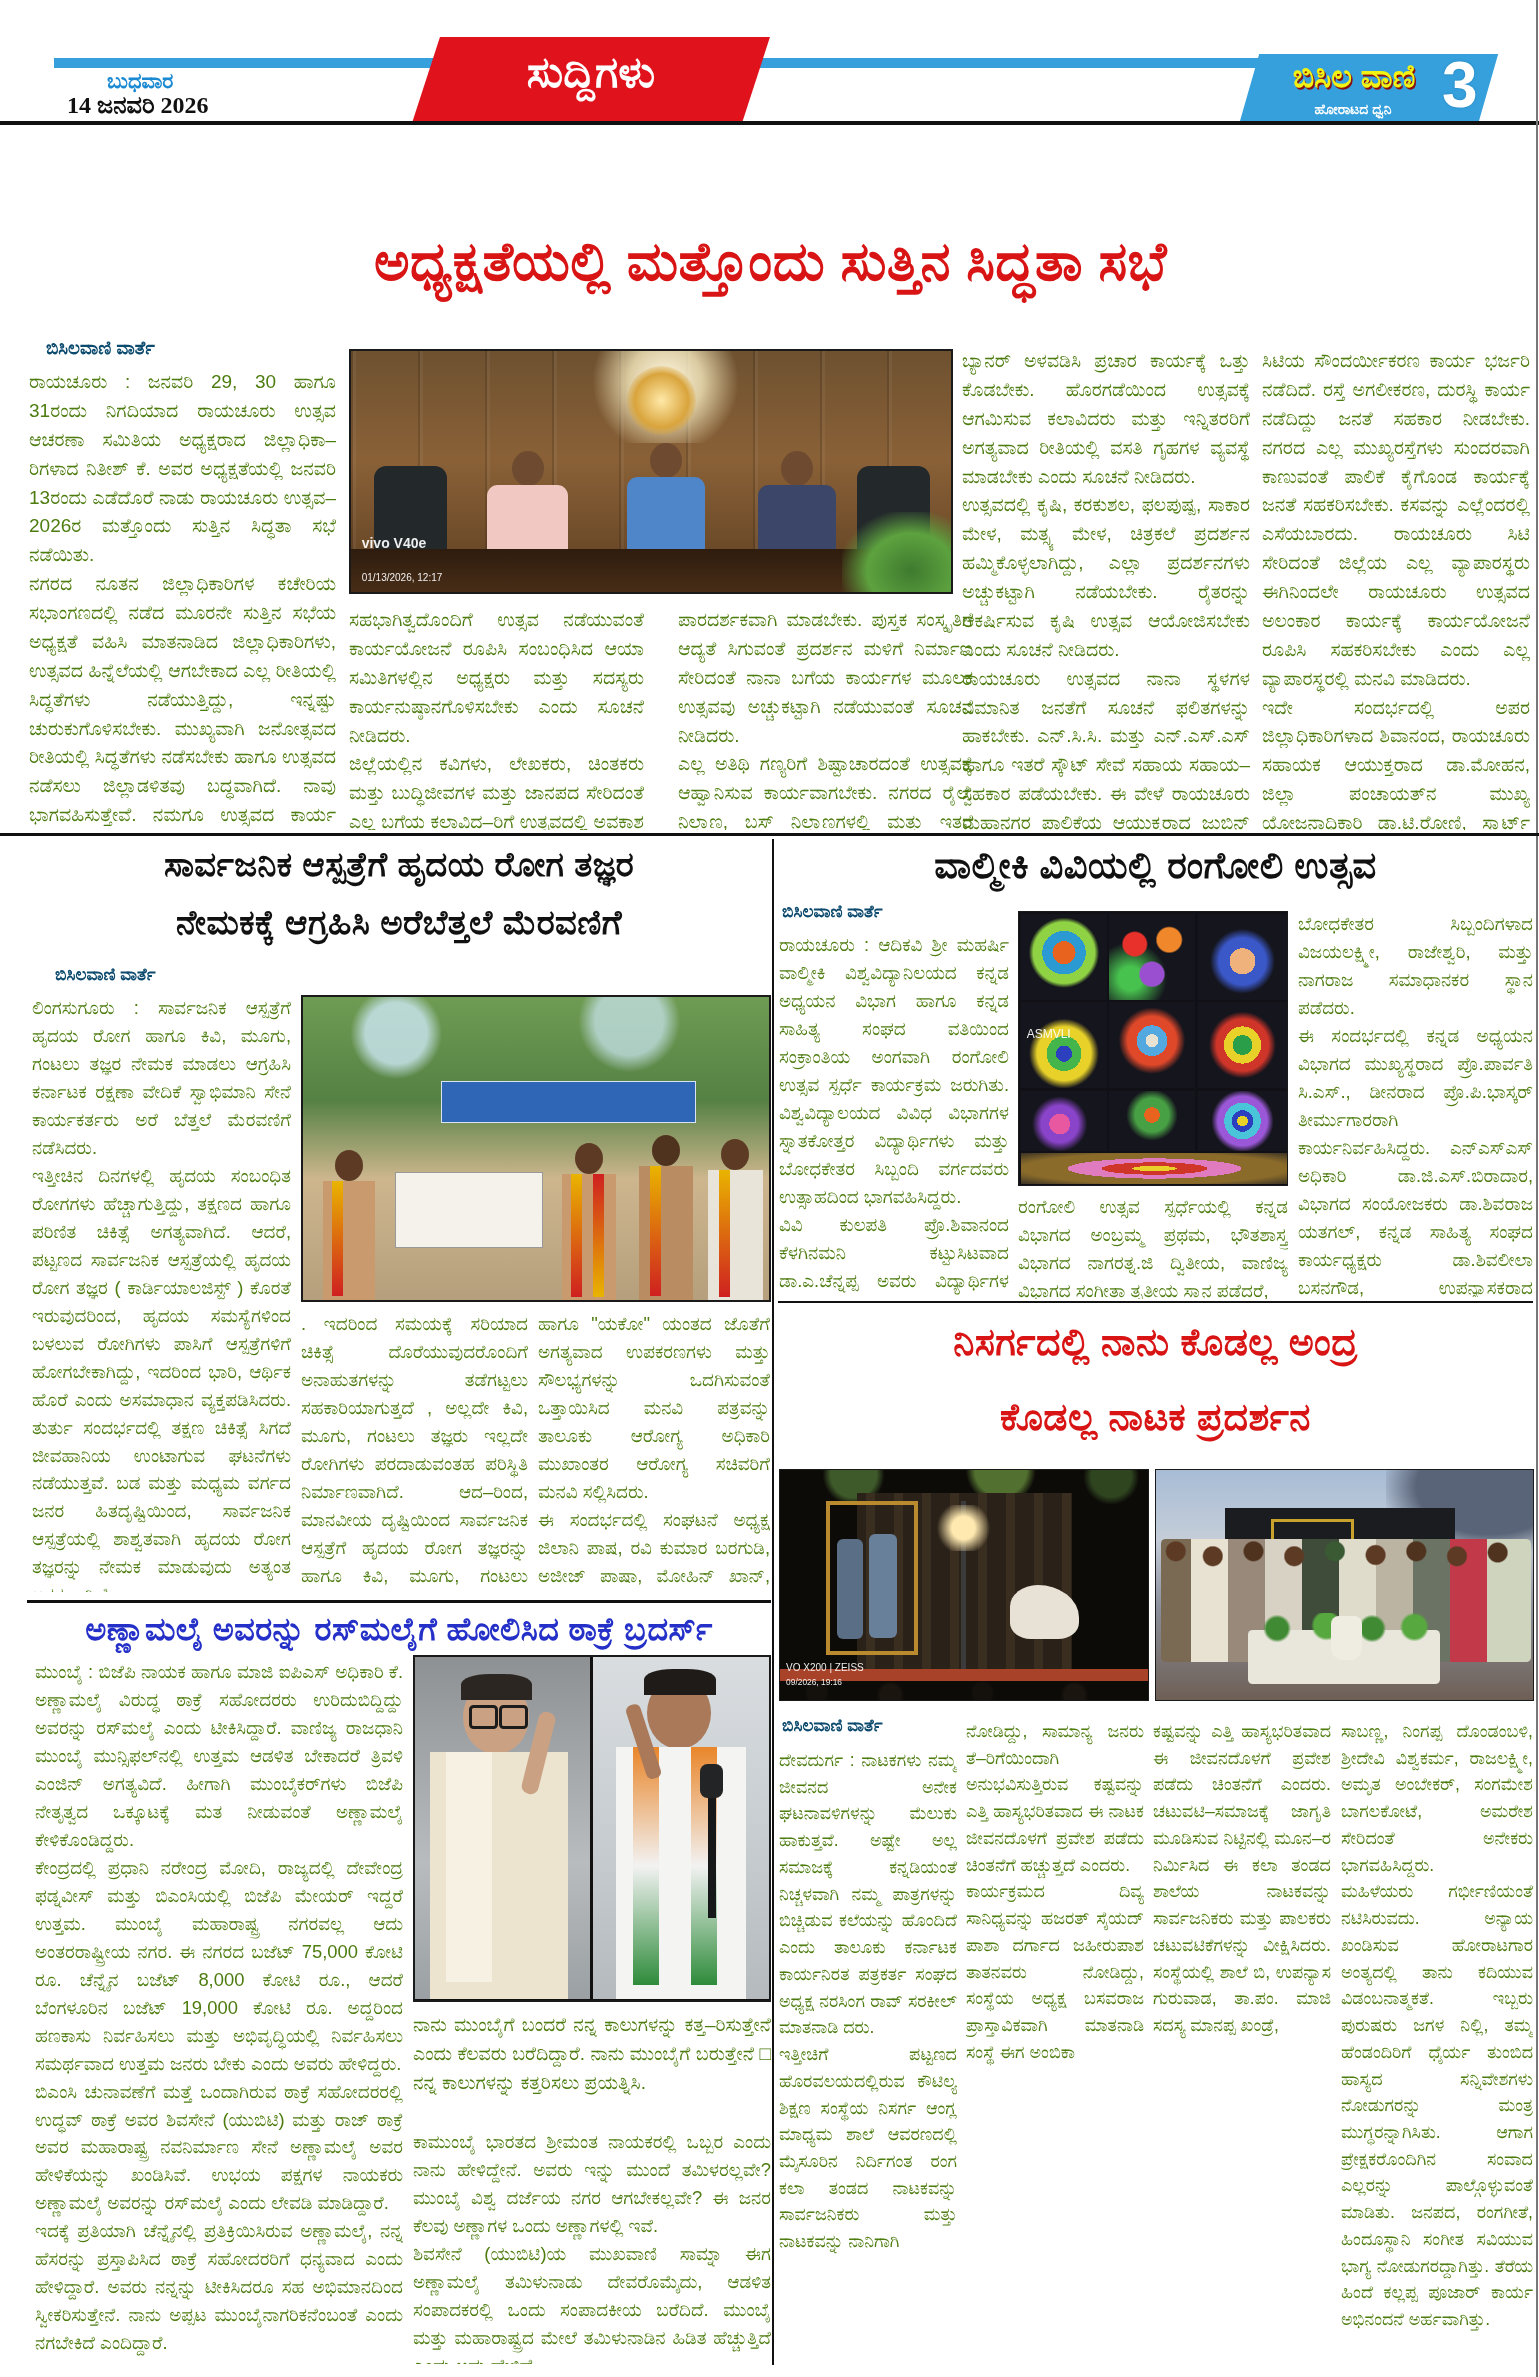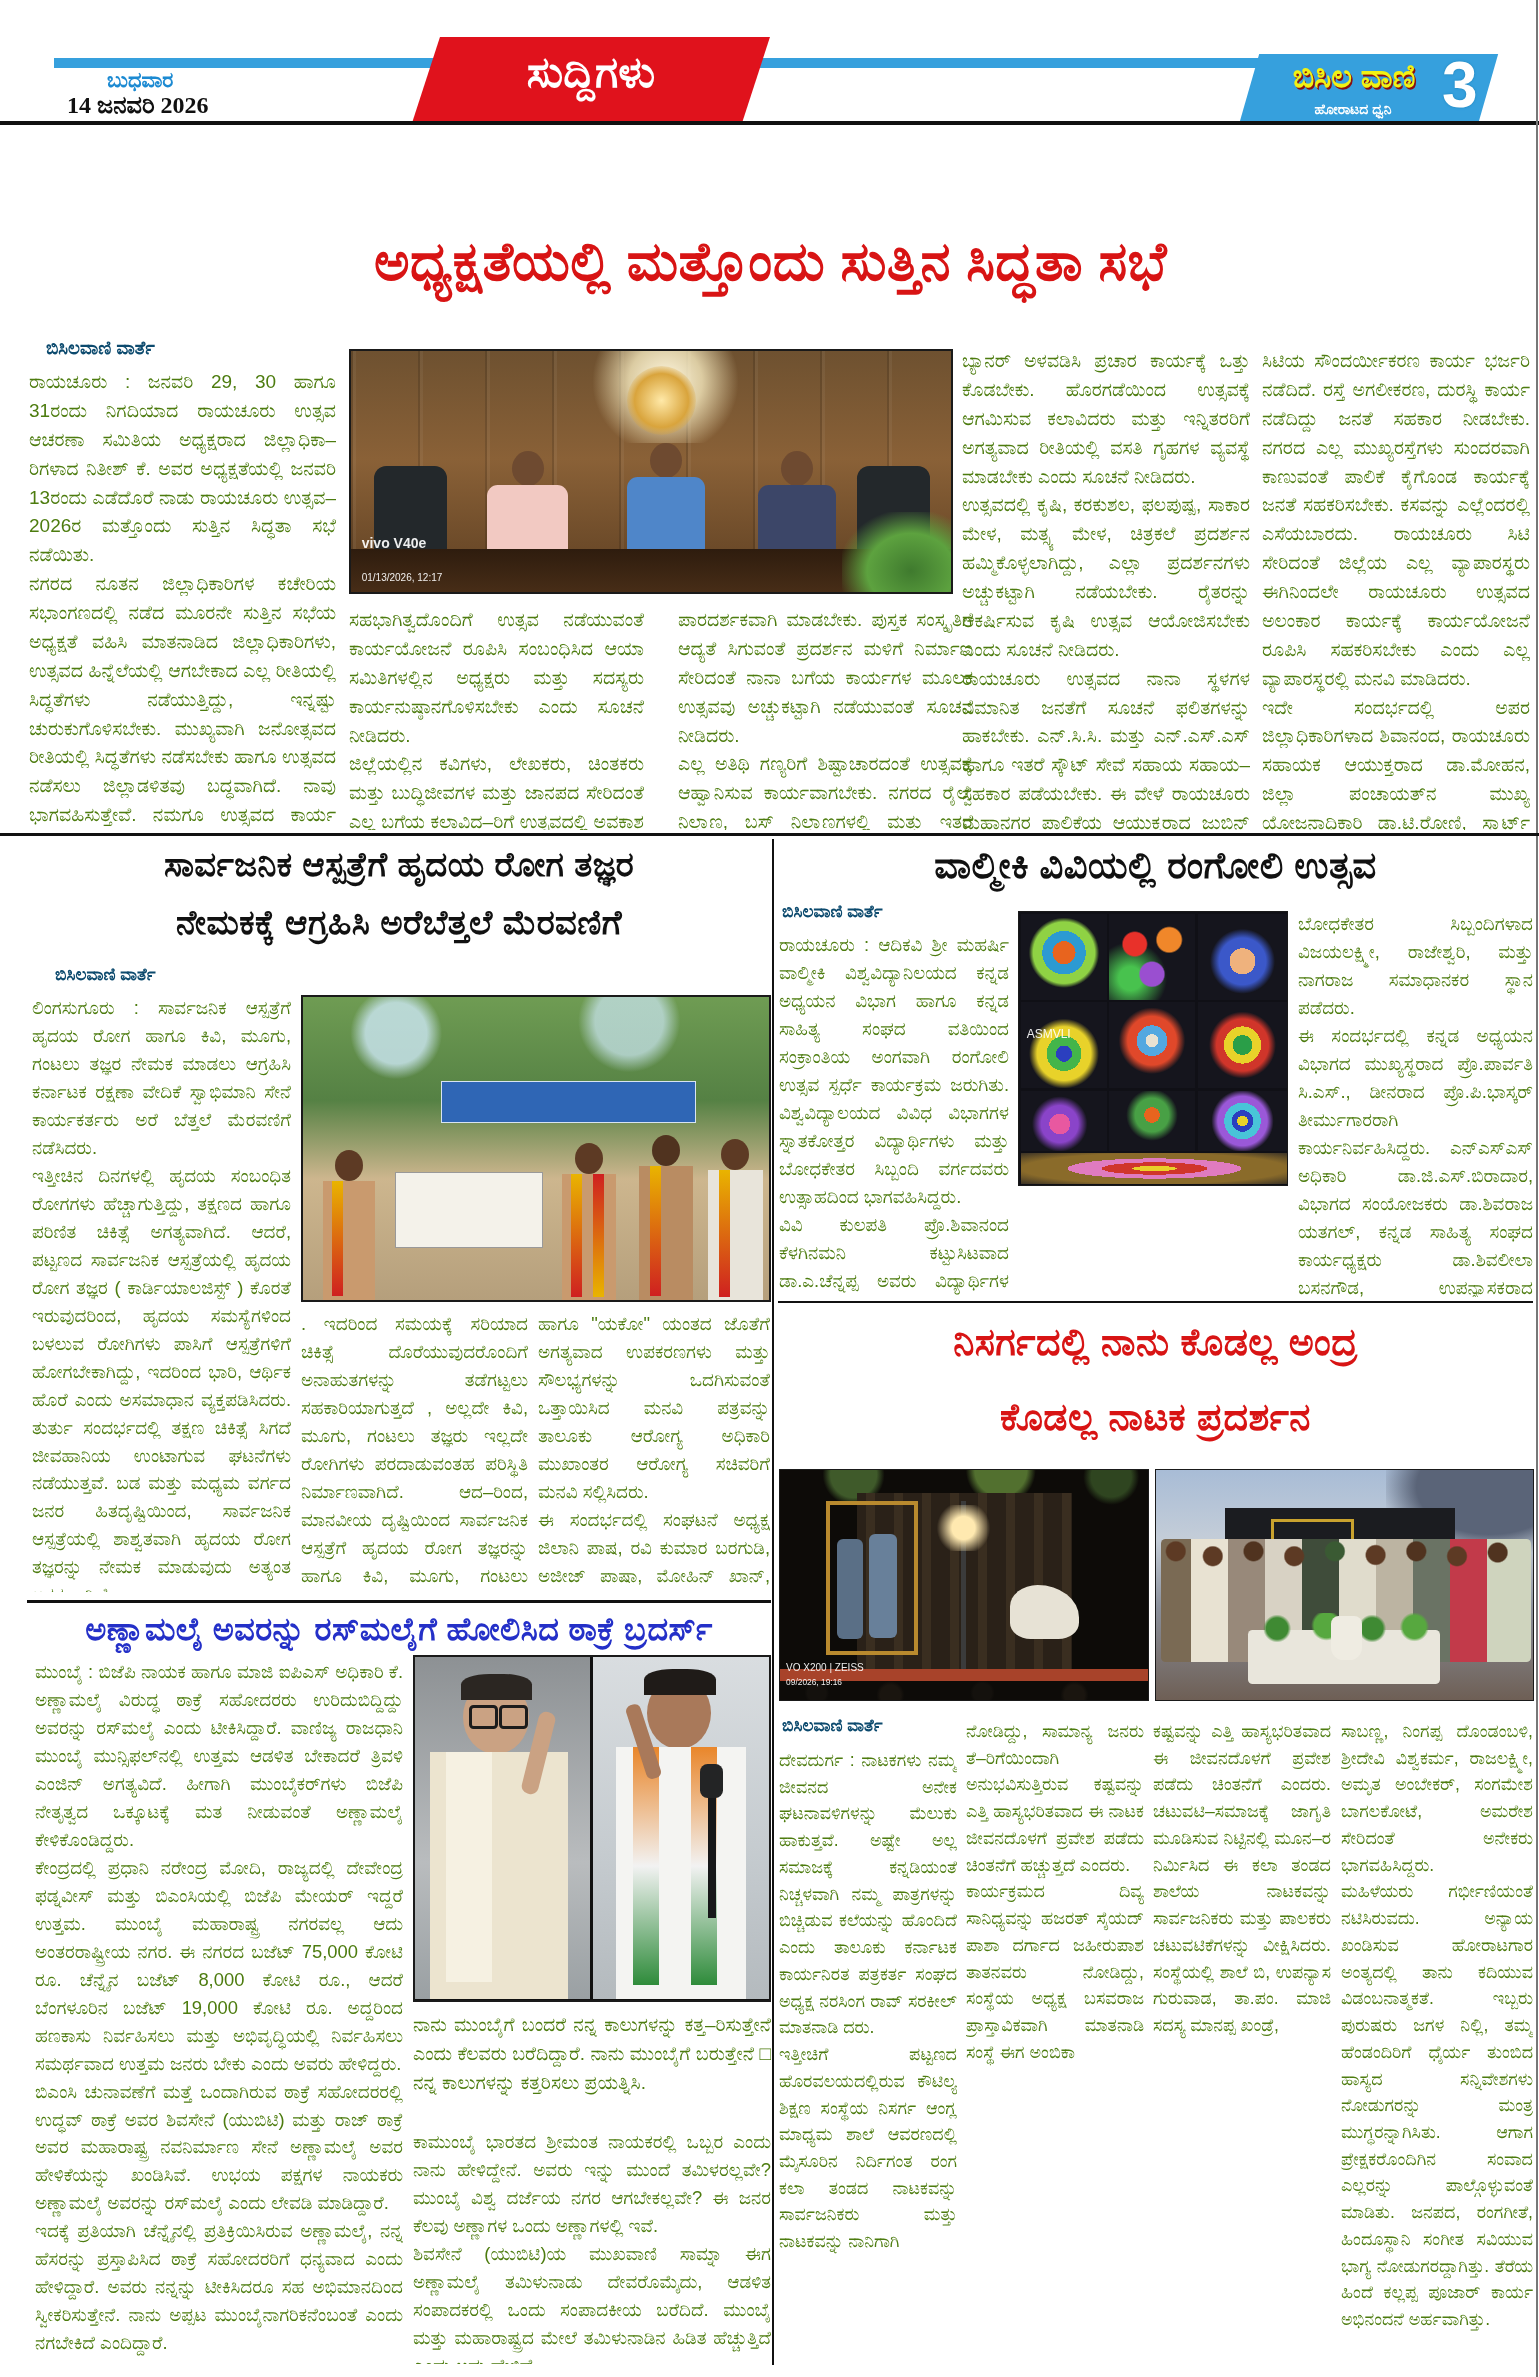--- a/index.html
+++ b/index.html
@@ -17,21 +17,21 @@
   .fig{position:absolute;}
   .head{position:absolute;border-radius:50%;}
 </style>
 </head>
 <body>
 
 <div id="page">
 
   <div class="abs" style="left:0;top:0;width:1540px;height:123px;">
     <div class="abs" style="left:54px;top:58px;width:1419px;height:10px;background:#36a0dd;"></div>
-    <div class="abs" style="left:107px;top:69px;width:169px;font-size:21px;font-weight:bold;color:#1c8ad2;font-family:Liberation Mono, monospace;">ಬುಧವಾರ</div>
+    <div class="abs" style="left:107px;top:69px;width:169px;font-size:21px;font-weight:bold;color:#1c8ad2;">ಬುಧವಾರ</div>
     <div class="abs" style="left:67px;top:92px;width:230px;font-size:24px;font-weight:bold;color:#101010;font-family:'Liberation Serif',serif;">14 ಜನವರಿ 2026</div>
     <div class="abs" style="left:426px;top:37px;width:330px;height:86px;background:#e0121c;transform:skewX(-18deg);"></div>
     <div class="abs" style="left:426px;top:48px;width:330px;text-align:center;font-size:43px;font-weight:800;color:#ffffff;">ಸುದ್ದಿಗಳು</div>
     <div class="abs" style="left:1249px;top:54px;width:239px;height:71px;background:#36a0dd;transform:skewX(-16deg);"></div>
     <div class="abs" style="left:1258px;top:58px;width:192px;text-align:center;font-size:32px;font-weight:800;color:#f2f213;text-shadow:1.5px 1.5px 0 #8a0f0f;">ಬಿಸಿಲ ವಾಣಿ</div>
     <div class="abs" style="left:1265px;top:101px;width:176px;text-align:center;font-size:14px;font-weight:bold;color:#ffffff;">ಹೋರಾಟದ ಧ್ವನಿ</div>
     <div class="abs" style="left:1442px;top:48px;width:61px;font-size:64px;font-weight:800;color:#ffffff;text-shadow:0 0 2.3px #1c7fb5;">3</div>
   </div>
   <div class="abs rule" style="left:0;top:121px;width:1540px;height:3.8px;"></div>
   <div class="abs" style="left:1536px;top:0;width:1.5px;height:2377px;background:#777;"></div>
@@ -167,20 +167,21 @@
     <div class="tile" style="left:1.5px;top:90px;width:86px;height:86px;background:radial-gradient(circle at 50% 60%,#2b3fbf 0 12%,#43b54a 12% 26%,#e8d22a 26% 40%,#15151d 52%);"></div>
     <div class="tile" style="left:90px;top:90px;width:86px;height:86px;background:radial-gradient(circle at 50% 45%,#e8e2d2 0 10%,#53a8e0 10% 24%,#e0482a 24% 38%,#15151d 52%);"></div>
     <div class="tile" style="left:179px;top:90px;width:89px;height:86px;background:radial-gradient(circle at 50% 50%,#2a9e48 0 16%,#e8d22a 16% 30%,#d0352a 30% 42%,#15151d 54%);"></div>
     <div class="tile" style="left:1.5px;top:179px;width:86px;height:60px;background:radial-gradient(circle at 45% 55%,#e858a0 0 18%,#8a44c9 18% 32%,#15151d 48%);"></div>
     <div class="tile" style="left:90px;top:179px;width:86px;height:60px;background:radial-gradient(circle at 50% 40%,#e8641e 0 14%,#48a045 14% 30%,#15151d 46%);"></div>
     <div class="tile" style="left:179px;top:179px;width:89px;height:60px;background:radial-gradient(circle at 50% 50%,#e8d22a 0 10%,#2b3fbf 10% 20%,#49c4d8 20% 34%,#9a58d8 34% 46%,#15151d 58%);"></div>
     <div class="abs" style="left:1.5px;top:241px;width:267px;height:31px;background:radial-gradient(ellipse at 50% 50%,#e8d22a 0 12%,#d0352a 12% 28%,#e07bbf 28% 46%,#8a6b2a 46% 70%,#3a3226 100%);"></div>
     <div class="wm" style="left:7.7px;top:115px;font-size:12px;">ASMVLI</div>
   </div>
 
+  <div class="abs colTxt" style="left:1018px;top:1193px;width:270px;height:106px;font-size:18.4px;">ರಂಗೋಲಿ ಉತ್ಸವ ಸ್ಪರ್ಧೆಯಲ್ಲಿ ಕನ್ನಡ ವಿಭಾಗದ ಅಂಬ್ರಮ್ಮ ಪ್ರಥಮ, ಭೌತಶಾಸ್ತ್ರ ವಿಭಾಗದ ನಾಗರತ್ನ.ಜಿ ದ್ವಿತೀಯ, ವಾಣಿಜ್ಯ ವಿಭಾಗದ ಸಂಗೀತಾ ತೃತೀಯ ಸ್ಥಾನ ಪಡೆದರೆ,</div>
   <div class="abs colTxt" style="left:1298px;top:910px;width:235px;height:387px;font-size:18.4px;">ಬೋಧಕೇತರ ಸಿಬ್ಬಂದಿಗಳಾದ ವಿಜಯಲಕ್ಷ್ಮೀ, ರಾಜೇಶ್ವರಿ, ಮತ್ತು ನಾಗರಾಜ ಸಮಾಧಾನಕರ ಸ್ಥಾನ ಪಡೆದರು.
 ಈ ಸಂದರ್ಭದಲ್ಲಿ ಕನ್ನಡ ಅಧ್ಯಯನ ವಿಭಾಗದ ಮುಖ್ಯಸ್ಥರಾದ ಪ್ರೊ.ಪಾರ್ವತಿ ಸಿ.ಎಸ್., ಡೀನರಾದ ಪ್ರೊ.ಪಿ.ಭಾಸ್ಕರ್ ತೀರ್ಮುಗಾರರಾಗಿ ಕಾರ್ಯನಿರ್ವಹಿಸಿದ್ದರು. ಎನ್ಎಸ್ಎಸ್ ಅಧಿಕಾರಿ ಡಾ.ಜಿ.ಎಸ್.ಬಿರಾದಾರ, ವಿಭಾಗದ ಸಂಯೋಜಕರು ಡಾ.ಶಿವರಾಜ ಯತಗಲ್, ಕನ್ನಡ ಸಾಹಿತ್ಯ ಸಂಘದ ಕಾರ್ಯಧ್ಯಕ್ಷರು ಡಾ.ಶಿವಲೀಲಾ ಬಸನಗೌಡ, ಉಪನ್ಯಾಸಕರಾದ ಡಾ.ಶರಣಪ್ಪ ಚಲವಾದಿ, ಡಾ.ರಾಜೇಶ್ವರಿ, ಡಾ.ಗೀತಾಂಜಲಿ ಉಪಸ್ಥಿತರಿದ್ದರು.</div>
 
   <div class="abs rule" style="left:778px;top:1301px;width:755px;height:2.3px;"></div>
 
   <div class="abs headline" style="left:778px;top:1321px;width:755px;font-size:38px;color:#d81414;">ನಿಸರ್ಗದಲ್ಲಿ ನಾನು ಕೊಡಲ್ಲ ಅಂದ್ರ</div>
   <div class="abs headline" style="left:778px;top:1396px;width:755px;font-size:38px;color:#d81414;">ಕೊಡಲ್ಲ ನಾಟಕ ಪ್ರದರ್ಶನ</div>
 
   <div class="abs photo" style="left:779px;top:1469px;width:370px;height:232px;background:#0d0b08;border-width:1.5px;">
     <div class="abs" style="left:0;top:0;width:100%;height:46px;background:radial-gradient(circle at 20% 10%,#3f5a2a 0 23px,rgba(0,0,0,0) 31px),radial-gradient(circle at 60% 0%,#52702f 0 26px,rgba(0,0,0,0) 35px),radial-gradient(circle at 90% 15%,#2f4520 0 20px,rgba(0,0,0,0) 28px);"></div>

